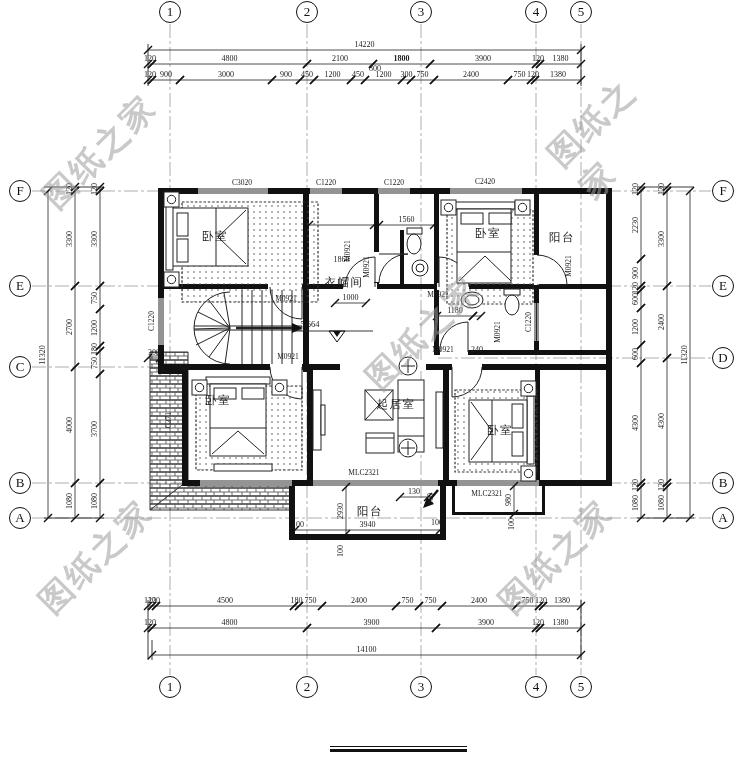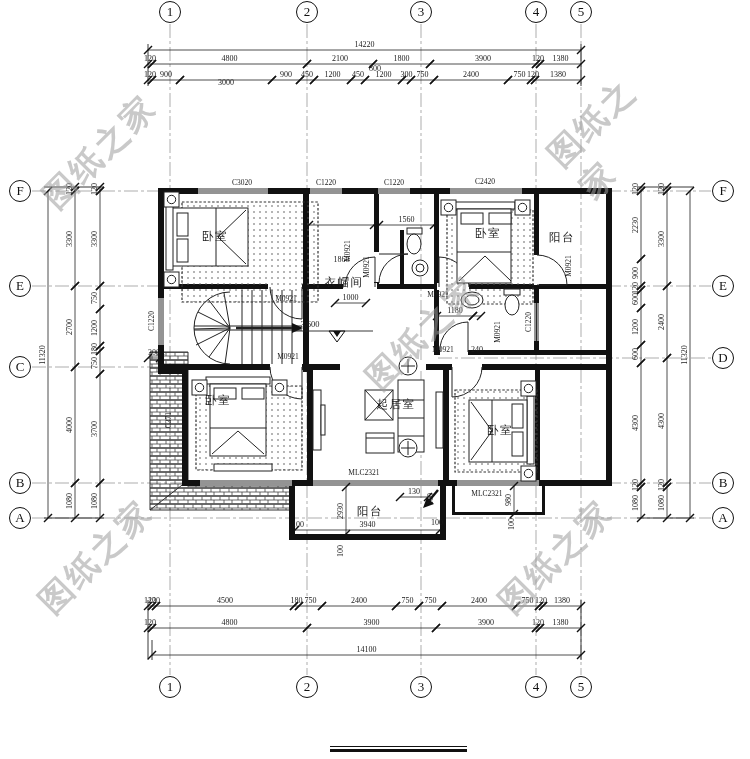--- a/index.html
+++ b/index.html
@@ -492,27 +492,27 @@
         <line x1="510" y1="490" x2="518" y2="482" class="tick"></line>
         <line x1="510" y1="518" x2="518" y2="510" class="tick"></line>
       </g>
 </svg>
 
 <div id="labels-layer">
       <div class="lbl dim" style="left: 364.5px; top: 44px;">14220</div>
       <div class="lbl dim" style="left: 150px; top: 58px;">120</div>
       <div class="lbl dim" style="left: 229.5px; top: 58px;">4800</div>
       <div class="lbl dim" style="left: 340px; top: 58px;">2100</div>
-      <div class="lbl dim" style="left: 401.5px; top: 58px;">1800</div>
+      <div class="lbl dim" style="left: 401.5px; top: 58px; font-weight: bold;">1800</div>
       <div class="lbl dim" style="left: 483px; top: 58px;">3900</div>
       <div class="lbl dim" style="left: 538px; top: 58px;">120</div>
       <div class="lbl dim" style="left: 560.5px; top: 58px;">1380</div>
       <div class="lbl dim" style="left: 150px; top: 74px;">120</div>
       <div class="lbl dim" style="left: 166px; top: 74px;">900</div>
-      <div class="lbl dim" style="left: 226px; top: 74px; margin-top: 8px;">3000</div>
+      <div class="lbl dim" style="left: 226px; top: 74px;">3000</div>
       <div class="lbl dim" style="left: 286px; top: 74px;">900</div>
       <div class="lbl dim" style="left: 307px; top: 74px;">450</div>
       <div class="lbl dim" style="left: 332.5px; top: 74px;">1200</div>
       <div class="lbl dim" style="left: 358px; top: 74px;">450</div>
       <div class="lbl dim" style="left: 383.5px; top: 74px;">1200</div>
       <div class="lbl dim" style="left: 406.5px; top: 74px;">300</div>
       <div class="lbl dim" style="left: 422.5px; top: 74px;">750</div>
       <div class="lbl dim" style="left: 471px; top: 74px;">2400</div>
       <div class="lbl dim" style="left: 519.5px; top: 74px;">750</div>
       <div class="lbl dim" style="left: 533px; top: 74px;">120</div>
@@ -601,21 +601,21 @@
       <div class="lbl open-lbl vert" style="left: 366px; top: 267px;">M0921</div>
       <div class="lbl open-lbl" style="left: 286px; top: 298px;">M0921</div>
       <div class="lbl open-lbl" style="left: 288px; top: 356px;">M0921</div>
       <div class="lbl open-lbl" style="left: 438px; top: 294px;">M0921</div>
       <div class="lbl open-lbl vert" style="left: 497px; top: 332px;">M0921</div>
       <div class="lbl open-lbl" style="left: 443px; top: 349px;">M0921</div>
       <div class="lbl open-lbl vert" style="left: 568px; top: 266px;">M0921</div>
       <div class="lbl open-lbl" style="left: 364px; top: 472px;">MLC2321</div>
       <div class="lbl open-lbl" style="left: 487px; top: 493px;">MLC2321</div>
       <div class="lbl open-lbl vert" style="left: 168px; top: 420px;">C371</div>
-      <div class="lbl level" style="left: 310px; top: 324px;">3.600</div>
+      <div class="lbl level" style="left: 310px; top: 324px;">5.664</div>
       <div class="axisc" style="left: 159px; top: 1px;">1</div>
       <div class="axisc" style="left: 296px; top: 1px;">2</div>
       <div class="axisc" style="left: 410px; top: 1px;">3</div>
       <div class="axisc" style="left: 525px; top: 1px;">4</div>
       <div class="axisc" style="left: 570px; top: 1px;">5</div>
       <div class="axisc" style="left: 159px; top: 676px;">1</div>
       <div class="axisc" style="left: 296px; top: 676px;">2</div>
       <div class="axisc" style="left: 410px; top: 676px;">3</div>
       <div class="axisc" style="left: 525px; top: 676px;">4</div>
       <div class="axisc" style="left: 570px; top: 676px;">5</div>

